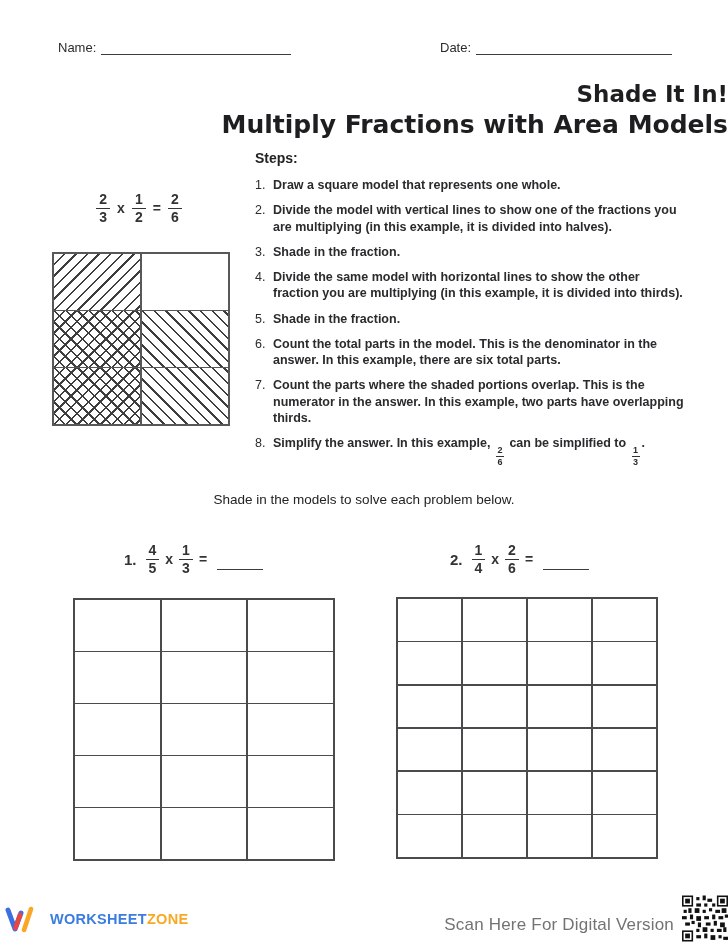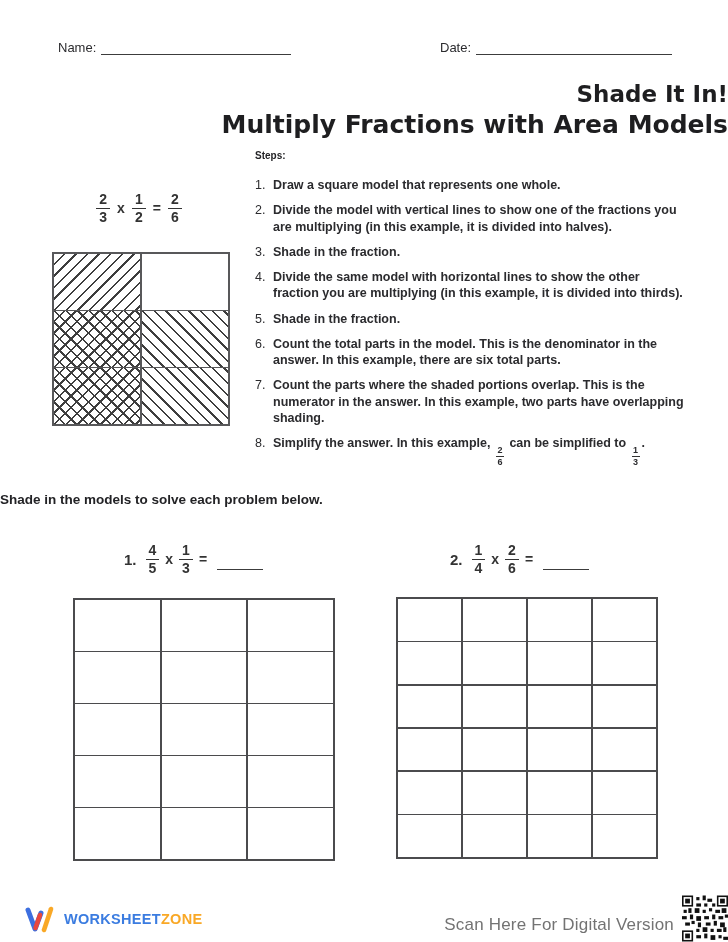--- a/index.html
+++ b/index.html
@@ -38,39 +38,39 @@
   .pgrid{position:absolute;display:grid;gap:1.6px;background:#4b4b4d;border:2px solid #4b4b4d;}
   #grid1{left:73px;top:598px;width:258px;height:259px;}
   #grid2{left:396px;top:597px;width:258px;height:258px;}
   .cell{background:#fff;}
   .hatch-f{background-image:repeating-linear-gradient(135deg,transparent 0 6.4px,#3e3e3e 6.4px 8.2px);}
   .hatch-b{background-image:repeating-linear-gradient(45deg,transparent 0 6.4px,#3e3e3e 6.4px 8.2px);}
   .hatch-x{background-image:repeating-linear-gradient(135deg,transparent 0 6.4px,#3e3e3e 6.4px 8.2px),
                             repeating-linear-gradient(45deg,transparent 0 6.4px,#3e3e3e 6.4px 8.2px);}
 
   
-  .steps-head{position:absolute;left:255px;top:150px;font-size:10px;font-weight:bold;color:#232326;}
+  .steps-head{position:absolute;left:255px;top:150px;font-size:14px;font-weight:bold;color:#232326;}
   .steps{position:absolute;left:255px;top:177px;width:430px;font-size:12.5px;line-height:1.3;color:#2b2b2e;}
   .step{display:flex;gap:5px;margin-bottom:9px;}
   .step-num{flex:0 0 13px;}
   .step-text{flex:1;font-weight:bold;}
 
   
-  .section-head{position:absolute;top:492px;left:0;right:0;
-                font-size:13.5px;font-weight:bold;color:#232326;}
+  .section-head{position:absolute;top:492px;left:0;right:0;text-align:center;
+                font-size:13.5px;font-weight:normal;color:#232326;}
 
   
   .prob-row{position:absolute;display:flex;align-items:center;gap:6px;
             font-size:14px;font-weight:600;color:#333;}
   #prob1{left:124px;top:543px;} #prob2{left:450px;top:543px;}
   .prob-num{font-size:15px;margin-right:3px;font-weight:600;}
   .answer-line{width:46px;height:26px;border-bottom:1.6px solid #3c3c3c;align-self:flex-start;margin-left:4px;}
 
   
-  .footer-logo{position:absolute;left:24px;top:903px;display:flex;align-items:center;gap:10px;}
+  .footer-logo{position:absolute;left:4px;top:903px;display:flex;align-items:center;gap:16px;}
   .brand{font-size:14.5px;font-weight:bold;letter-spacing:.3px;white-space:nowrap;}
   .scan-text{position:absolute;right:54px;top:915px;font-size:17px;color:#737373;letter-spacing:.2px;}
   .qr{position:absolute;right:0;bottom:0;width:46px;height:47px;}
 </style>
 </head>
 <body>
 
 <div class="page">
 
   <div class="hfield" id="date-field">
@@ -132,21 +132,21 @@
     <div class="step">
       <span class="step-num">5.</span>
       <span class="step-text">Shade in the fraction.</span>
     </div>
     <div class="step">
       <span class="step-num">6.</span>
       <span class="step-text">Count the total parts in the model.  This is the denominator in the answer.  In this example, there are six total parts.</span>
     </div>
     <div class="step">
       <span class="step-num">7.</span>
-      <span class="step-text">Count the parts where the shaded portions overlap.  This is the numerator in the answer.  In this example, two parts have overlapping shading.</span>
+      <span class="step-text">Count the parts where the shaded portions overlap.  This is the numerator in the answer.  In this example, two parts have overlapping thirds.</span>
     </div>
     <div class="step">
       <span class="step-num">8.</span>
       <span class="step-text">
         <span>Simplify the answer.  In this example,</span>
         <span class="sfrac">
             <span class="num">2</span>
             <span class="den">6</span>
           </span>
         <span>can be simplified to</span>

